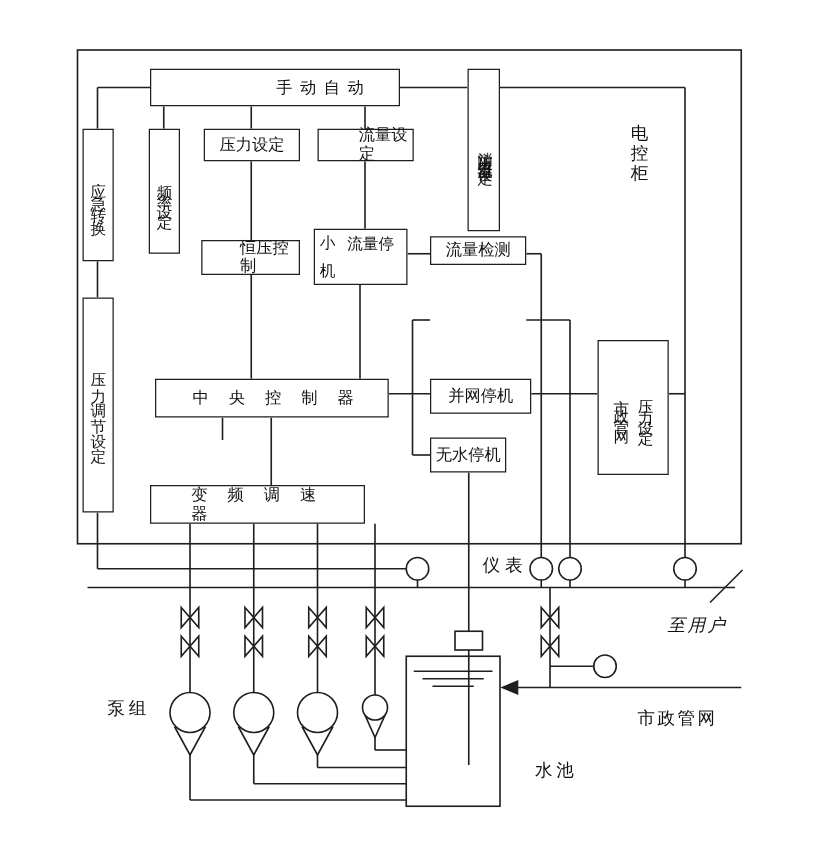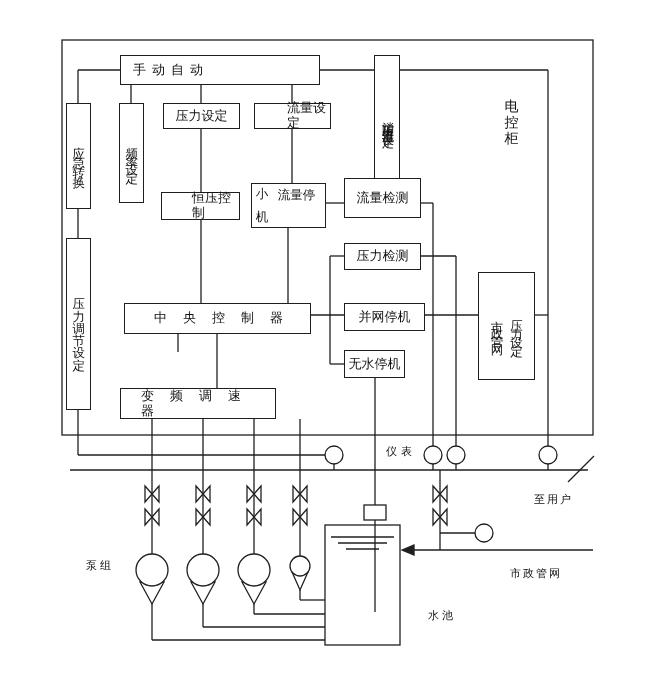--- a/index.html
+++ b/index.html
@@ -2,21 +2,21 @@
 <html><head>
 <meta charset="utf-8">
 <style>
   html,body{margin:0;padding:0;background:#f6f6f4;}
   #page{position:relative;width:660px;height:673px;background:#ffffff;
         font-family:"Liberation Sans", sans-serif;color:#111;overflow:hidden;}
   svg{position:absolute;left:0;top:0;}
   .box{position:absolute;border:1.4px solid #1f1f1f;background:#fff;box-sizing:border-box;
        display:flex;align-items:center;justify-content:center;font-size:13px;line-height:1.15;}
   .vbox{writing-mode:vertical-rl;text-orientation:upright;}
-  .lbl{position:absolute;font-size:11px;white-space:nowrap;}
+  .lbl{position:absolute;font-size:14px;white-space:nowrap;}
   .vlbl{writing-mode:vertical-rl;text-orientation:upright;white-space:normal;}
 </style>
 </head>
 <body>
 
 <div id="page">
 
   <svg width="660" height="673" viewBox="0 0 660 673">
     <g stroke="#1f1f1f" stroke-width="1.3" fill="none">
 
@@ -121,21 +121,21 @@
       <g fill="#fff">
         <circle cx="334" cy="455" r="9"></circle>
         <circle cx="433" cy="455" r="9"></circle>
         <circle cx="456" cy="455" r="9"></circle>
         <circle cx="548" cy="455" r="9"></circle>
         <circle cx="484" cy="533" r="9"></circle>
       </g>
     </g>
   </svg>
 
-  <div class="box" style="left:120px;top:55px;width:200px;height:30px;justify-content:flex-start;padding:0 22px 0 12px;letter-spacing:6px;">
+  <div class="box" style="left:120px;top:55px;width:200px;height:30px;justify-content:flex-end;padding:0 22px 0 12px;letter-spacing:6px;">
     <span>手动</span>
     <span>自动</span>
   </div>
 
   <div class="box vbox" style="left:374px;top:55px;width:26px;height:130px;font-size:12px;letter-spacing:2px;">消防压力流量设定</div>
 
   <div class="lbl vlbl" style="left:503px;top:88px;height:110px;font-size:14px;letter-spacing:16px;">电控柜</div>
 
   <div class="box vbox" style="left:66px;top:103px;width:25px;height:106px;font-size:12.5px;letter-spacing:10px;">应急转换</div>
 
@@ -150,38 +150,37 @@
   <div class="box" style="left:251px;top:183px;width:75px;height:45px;font-size:12.5px;align-items:stretch;justify-content:flex-start;padding:3px 2px;">
     <div style="display:flex;flex-direction:column;justify-content:space-between;align-items:center;width:16px;">
       <span>小</span>
       <span>机</span>
     </div>
     <div style="flex:1;display:flex;justify-content:center;align-items:flex-start;padding-top:1px;">
       <span>流量停</span>
     </div>
   </div>
 
-  <div class="box" style="left:344px;top:178px;width:77px;height:40px;">流量检测</div>
+  <div class="box" style="left:344px;top:189px;width:77px;height:23px;">流量检测</div>
 
-  <div class="box" style="left:344px;top:243px;width:77px;height:27px;">压力检测</div>
 
   <div class="box" style="left:124px;top:303px;width:187px;height:31px;letter-spacing:16px;padding-left:18px;">中央控制器</div>
 
   <div class="box" style="left:344px;top:303px;width:81px;height:28px;">并网停机</div>
 
   <div class="box" style="left:344px;top:350px;width:61px;height:28px;">无水停机</div>
 
   <div class="box" style="left:478px;top:272px;width:57px;height:108px;gap:5px;">
     <div class="vbox" style="letter-spacing:8px;font-size:12.5px;">市政管网</div>
     <div class="vbox" style="letter-spacing:8px;font-size:12.5px;">压力设定</div>
   </div>
 
   <div class="box vbox" style="left:66px;top:238px;width:25px;height:172px;font-size:12.5px;letter-spacing:12px;">压力调节设定</div>
 
-  <div class="box" style="left:120px;top:388px;width:156px;height:31px;letter-spacing:16px;padding-left:20px;">变频调速器</div>
+  <div class="box" style="left:120px;top:388px;width:172px;height:31px;letter-spacing:16px;padding-left:32px;">变频调速器</div>
 
   <div class="lbl" style="left:386px;top:444px;letter-spacing:4px;">仪表</div>
-  <div class="lbl" style="left:534px;top:492px;letter-spacing:2px;">至用户</div>
+  <div class="lbl" style="left:534px;top:492px;letter-spacing:2px;font-style:italic;">至用户</div>
   <div class="lbl" style="left:86px;top:558px;letter-spacing:3px;">泵组</div>
   <div class="lbl" style="left:428px;top:608px;letter-spacing:3px;text-align:center;">水池</div>
   <div class="lbl" style="left:510px;top:566px;letter-spacing:2px;">市政管网</div>
 
 </div>
 
 </body></html>

